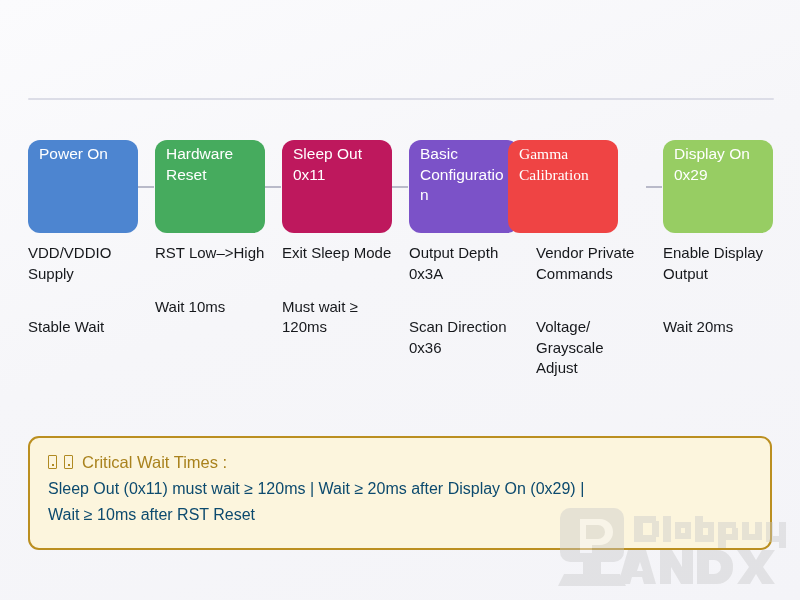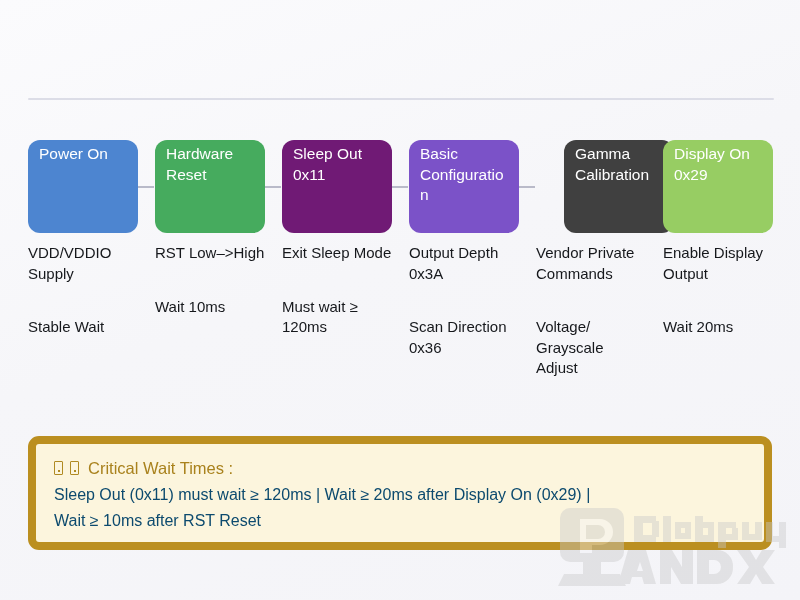--- a/index.html
+++ b/index.html
@@ -42,21 +42,21 @@
   .desc-line{
     font-size:15px;line-height:20.5px;color:#16181c;font-weight:400;
     white-space:pre-line;
   }
   .desc-block2{margin-top:33px;}
 
   
   .callout{
     position:absolute;left:28px;top:436px;width:744px;height:114px;
     box-sizing:border-box;
-    background:#fcf5dd;border:8px solid #d946ef;border-radius:11px;
+    background:#fcf5dd;border:2px solid #d946ef;border-radius:11px;
     padding:13px 18px 0 18px;
   }
   .callout-head{
     font-size:16.5px;line-height:22px;color:#a9821d;font-weight:400;
     display:flex;align-items:center;gap:7px;margin-bottom:3px;
   }
   .tofu{
     display:inline-block;width:9px;height:14px;
     border:1.2px solid #b08a22;border-radius:1px;position:relative;
     box-sizing:border-box;
@@ -86,23 +86,23 @@
 
   <div class="flow">
     <div class="connector" style="left:110px;"></div>
     <div class="connector" style="left:237px;"></div>
     <div class="connector" style="left:364px;"></div>
     <div class="connector" style="left:491px;"></div>
     <div class="connector" style="left:618px;"></div>
 
     <div class="node" style="left: 0px; background: rgb(77, 133, 208);">Power On</div>
     <div class="node" style="left: 127px; background: rgb(70, 171, 94);">Hardware Reset</div>
-    <div class="node" style="left: 254px; background: #701a75;">Sleep Out 0x11</div>
+    <div class="node" style="left: 254px; background: #be185d;">Sleep Out 0x11</div>
     <div class="node" style="left: 381px; background: rgb(123, 82, 200);">Basic Configuration</div>
-    <div class="node" style="left: 536px; background: #404040;">Gamma Calibration</div>
+    <div class="node" style="left: 480px; background: #ef4444; font-family: Liberation Serif, serif;">Gamma Calibration</div>
     <div class="node" style="left: 635px; background: rgb(151, 205, 99);">Display On 0x29</div>
   </div>
 
   <div class="descs">
     <div class="col" style="left:0px;">
       <div class="desc-line">VDD/VDDIO Supply</div>
       <div class="desc-line desc-block2">Stable Wait</div>
     </div>
     <div class="col" style="left:127px;">
       <div class="desc-line">RST Low–&gt;High</div>

